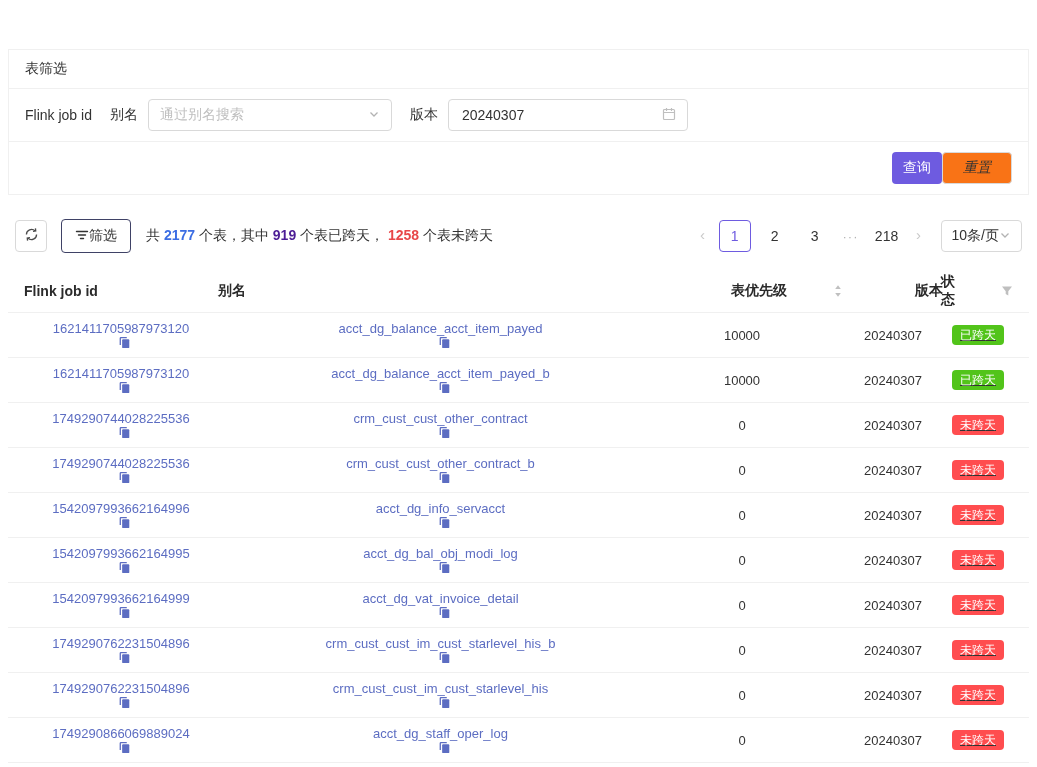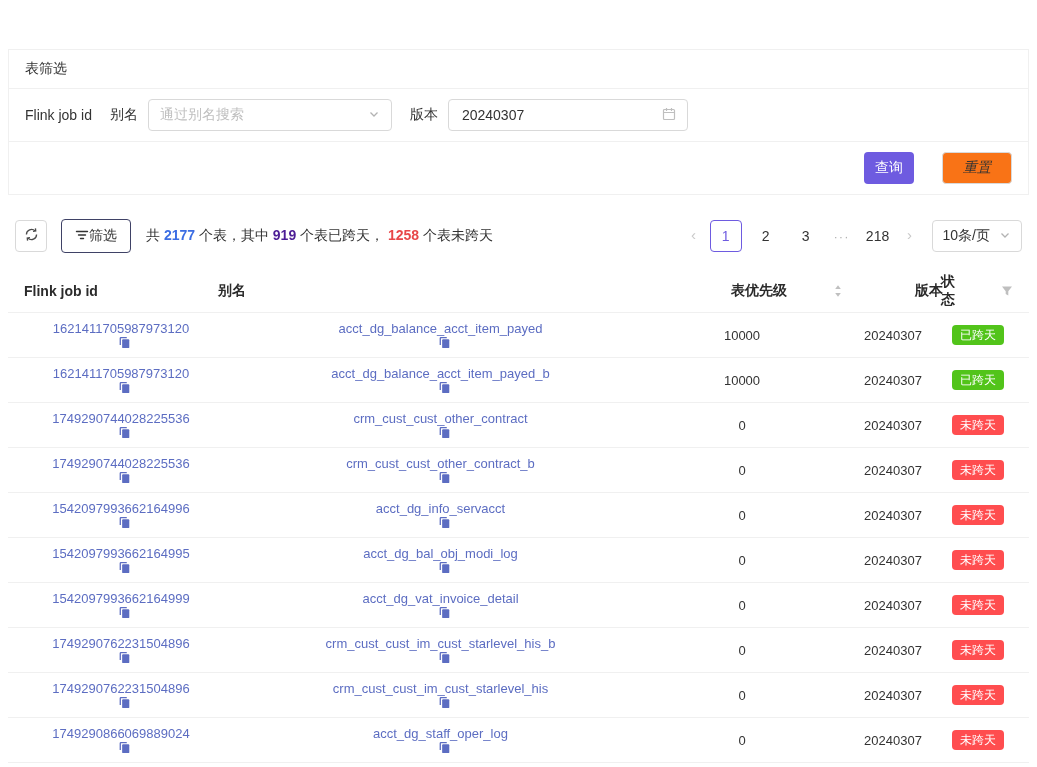--- a/index.html
+++ b/index.html
@@ -25,55 +25,55 @@
   
   .filter-card{border:1px solid var(--border);background:#fff;margin-top:41px;}
   .card-title{padding:10px 16px;font-size:14px;border-bottom:1px solid var(--border);}
   .filter-row{display:flex;align-items:center;gap:18px;padding:10px 16px;border-bottom:1px solid var(--border);}
   .field{display:flex;align-items:center;gap:10px;}
   .field-label{font-size:14px;color:var(--text);white-space:nowrap;}
   .select{width:244px;height:32px;border:1px solid var(--input-border);border-radius:4px;display:flex;align-items:center;justify-content:space-between;padding:0 11px;background:#fff;cursor:pointer;}
   .placeholder{color:#bfbfbf;font-size:14px;}
   .date-box{width:240px;height:32px;border:1px solid var(--input-border);border-radius:4px;display:flex;align-items:center;justify-content:space-between;padding:0 11px;background:#fff;}
   .date-box input{border:none;outline:none;width:100%;font-size:14px;color:var(--text);font-family:inherit;background:transparent;}
-  .button-row{display:flex;justify-content:flex-end;gap:28px;padding:10px 16px;}
+  .button-row{display:flex;justify-content:flex-end;gap:0;padding:10px 16px;}
   .btn{height:32px;border-radius:4px;font-size:14px;cursor:pointer;font-family:inherit;}
   .btn-primary{background:var(--purple);color:#fff;border:none;padding:0 11px;}
   .btn-default{background:#f97316;color:var(--text);border:1px solid var(--input-border);padding:0 20px;font-style:italic;}
 
   
   .toolbar{display:flex;align-items:center;margin-top:24px;padding:0 7px;}
   .icon-btn{width:32px;height:32px;border:1px solid var(--input-border);border-radius:4px;background:#fff;display:inline-flex;align-items:center;justify-content:center;cursor:pointer;}
   .filter-btn{height:34px;margin-left:14px;padding:0 13px;border:1px solid #3f4266;border-radius:4px;background:#fff;display:inline-flex;align-items:center;gap:0;font-size:14px;color:var(--text);cursor:pointer;font-family:inherit;}
   .summary{margin-left:15px;font-size:14px;color:var(--text);white-space:nowrap;}
   .sum-total{color:#3b6de3;font-weight:700;}
   .sum-green{color:#4c1d95;font-weight:700;}
   .sum-red{color:#e84749;font-weight:700;}
 
   
   .pagination{display:flex;align-items:center;}
   .toolbar .pagination{margin-left:auto;}
   .pg-arrow{min-width:24px;height:32px;line-height:30px;text-align:center;color:#c9c9c9;font-size:15px;cursor:pointer;user-select:none;}
   .pg-item{min-width:32px;height:32px;line-height:30px;text-align:center;border:1px solid transparent;border-radius:4px;margin:0 4px;font-size:14px;color:var(--text);cursor:pointer;user-select:none;}
   .pg-item.active{border-color:var(--purple);color:var(--purple);}
   .pg-ellipsis{min-width:28px;text-align:center;color:#b3b3b3;margin:0 2px;letter-spacing:1px;font-size:13px;}
-  .pg-size{display:inline-flex;align-items:center;gap:9px;height:32px;border:1px solid var(--input-border);border-radius:4px;padding:0 10px;margin-left:10px;font-size:14px;color:var(--text);cursor:pointer;background:#fff;}
+  .pg-size{display:inline-flex;align-items:center;height:32px;border:1px solid var(--input-border);border-radius:4px;padding:0 10px;margin-left:10px;font-size:14px;color:var(--text);cursor:pointer;background:#fff;}
   .pager-row{display:flex;justify-content:flex-end;margin-top:18px;padding:0 1px;}
 
   
   .table{margin-top:16px;}
   .thead,.trow{display:grid;grid-template-columns:194px 1fr 180px 100px 70px;padding:0 16px;align-items:center;border-bottom:1px solid var(--border);}
   .thead{height:44px;font-weight:700;font-size:14px;color:#2b2b2b;}
   .th{display:flex;align-items:center;gap:5px;}
   .th-right{justify-content:flex-end;gap:46px;}
   .trow{height:45px;}
   .td{display:flex;align-items:center;font-size:13px;color:var(--text);min-width:0;flex-direction:column;}
   .td-priority{justify-content:flex-end;padding-right:22px;font-size:13px;}
   .td-version{justify-content:flex-end;}
-  .td-status{justify-content:flex-end;}
+  .td-status{justify-content:flex-end;text-decoration:underline;}
   .link{color:var(--link);font-size:13px;text-decoration:none;cursor:pointer;white-space:nowrap;overflow:hidden;text-overflow:ellipsis;}
   .copy{margin-left:7px;display:inline-flex;cursor:pointer;flex:none;}
   .badge{color:#fff;font-size:12px;line-height:20px;padding:0 8px;border-radius:4px;white-space:nowrap;}
   .badge.crossed{background:#52c41a;}
   .badge.uncrossed{background:#ff4d4f;}
   .sort-icon,.col-filter-icon{display:inline-flex;align-items:center;cursor:pointer;}
 </style>
 </head>
 <body>
 

